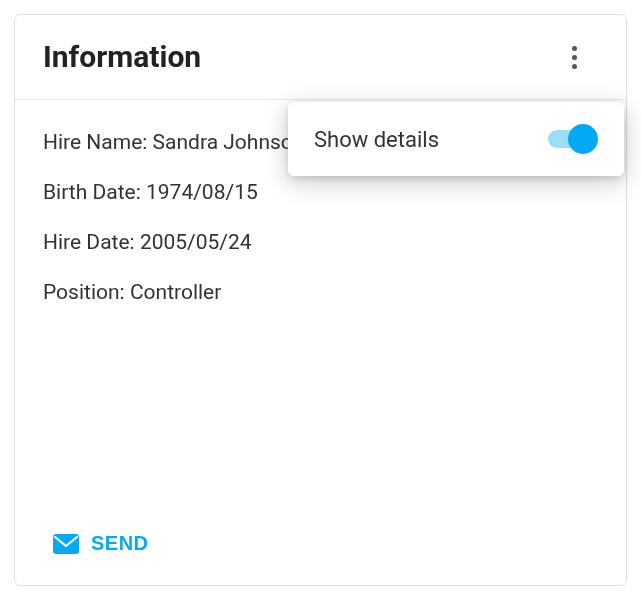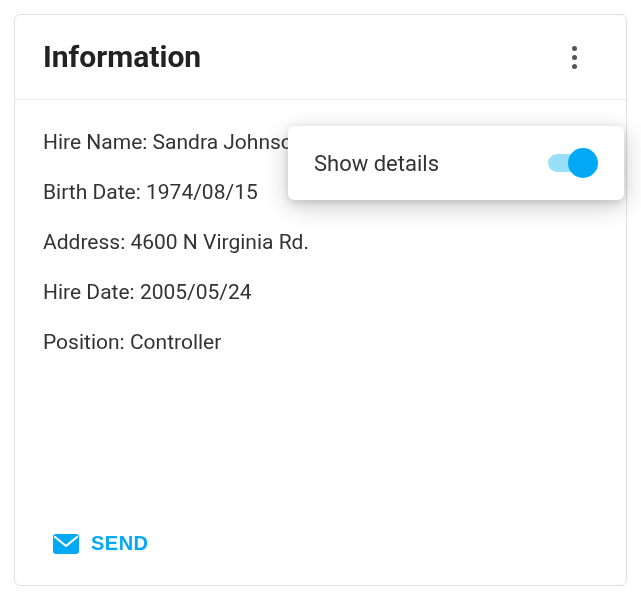--- a/index.html
+++ b/index.html
@@ -100,21 +100,20 @@
       right: 17px;
       width: 336px;
       background: #fff;
       border-radius: 6px;
       box-shadow: 0 6px 24px rgba(0,0,0,0.22), 0 2px 6px rgba(0,0,0,0.12);
       padding: 22px 26px;
       display: flex;
       align-items: center;
       justify-content: space-between;
       z-index: 10;
-      margin-top: 24px;
     }
     .popup-label {
       font-size: 22px;
       color: #333;
     }
     .switch {
       position: relative;
       width: 56px;
       height: 30px;
     }
@@ -153,23 +152,20 @@
   </div>
 
   <div class="card-body">
     <div class="info-line">
       <span>Hire Name</span>: <span>Sandra Johnson</span>
     </div>
     <div class="info-line">
       <span>Birth Date</span>: <span>1974/08/15</span>
     </div>
     <div class="info-line">
-      <span>Address</span>: <span>4600 N Virginia Rd.</span>
-    </div>
-    <div class="info-line">
       <span>Hire Date</span>: <span>2005/05/24</span>
     </div>
     <div class="info-line">
       <span>Position</span>: <span>Controller</span>
     </div>
   </div>
 
   <div class="card-actions">
     <button class="btn">
       <span class="mail-icon">

